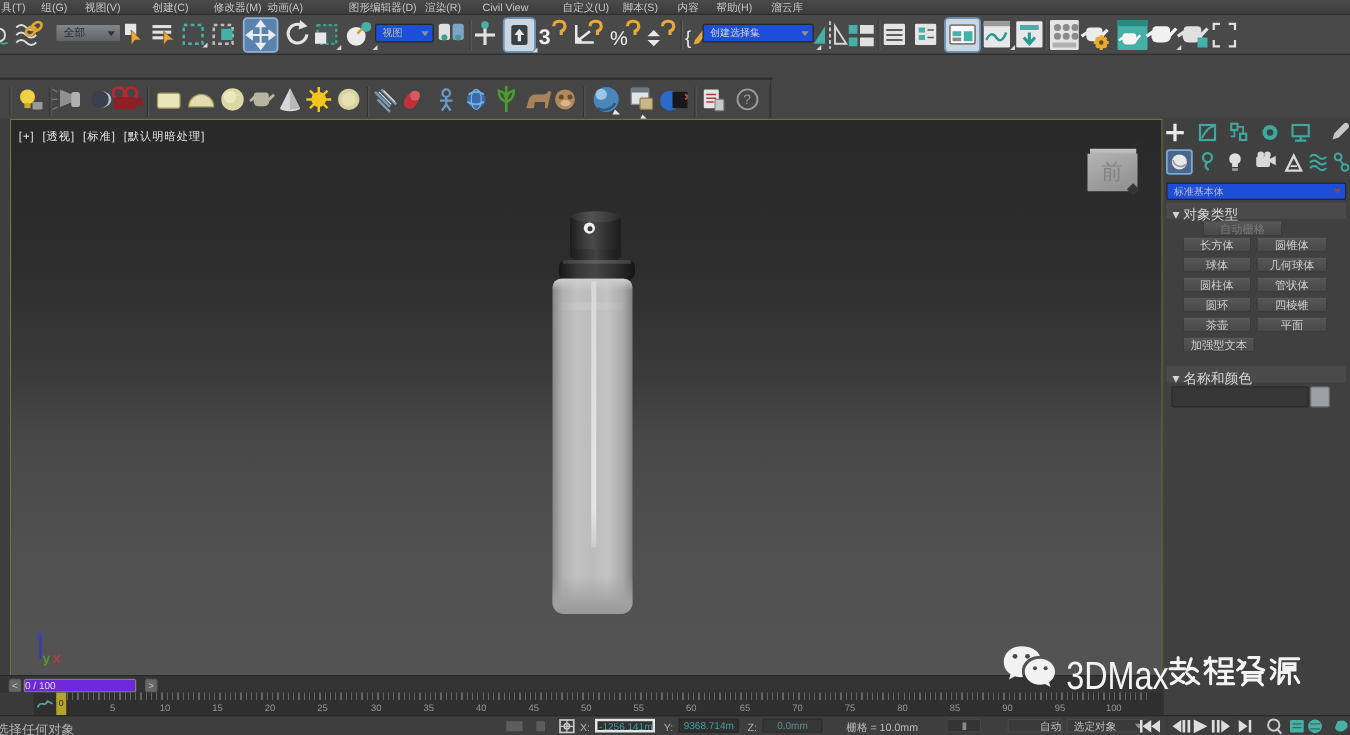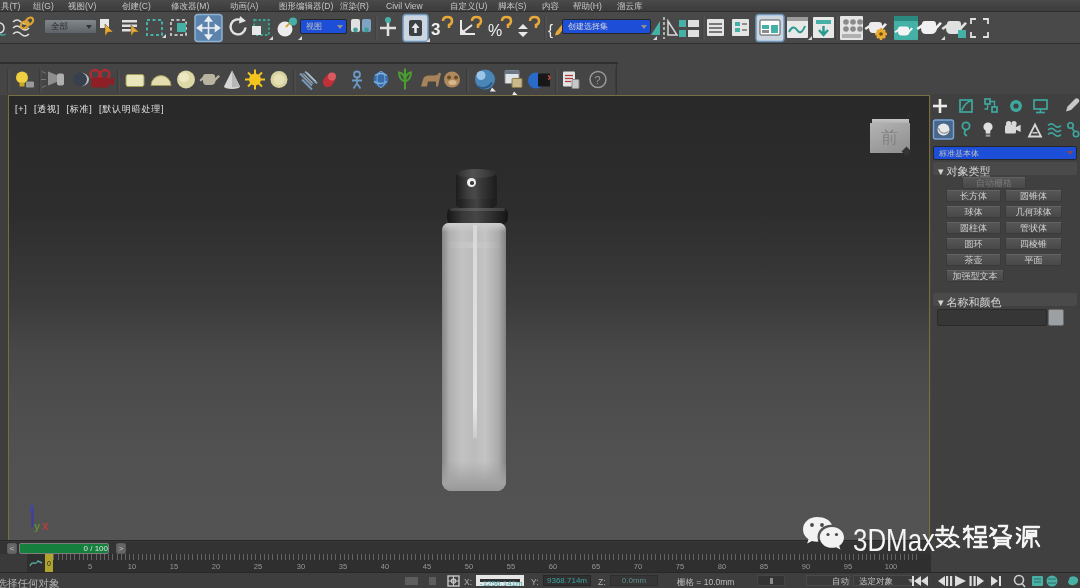--- a/index.html
+++ b/index.html
@@ -12,21 +12,21 @@
 <body>
 <div id="app">
 
 <div class="abs" id="menubar" style="left:0;top:0;width:1080px;height:12px;background:linear-gradient(#4a4a4a,#3c3c3c);border-bottom:1px solid #2e2e2e;box-sizing:border-box"></div>
 <div class="abs" style="top:1px;left:0;width:1080px;height:11px;font-size:8.5px;color:#c6c6c6;white-space:nowrap">
 <span class="abs" style="left:1px">具(T)</span>
 <span class="abs" style="left:33px">组(G)</span>
 <span class="abs" style="left:68px">视图(V)</span>
 <span class="abs" style="left:122px">创建(C)</span>
 <span class="abs" style="left:171px">修改器(M)</span>
-<span class="abs" style="left:230px">动画(A)</span>
+<span class="abs" style="left:214px">动画(A)</span>
 <span class="abs" style="left:279px">图形编辑器(D)</span>
 <span class="abs" style="left:340px">渲染(R)</span>
 <span class="abs" style="left:386px">Civil View</span>
 <span class="abs" style="left:450px">自定义(U)</span>
 <span class="abs" style="left:498px">脚本(S)</span>
 <span class="abs" style="left:542px">内容</span>
 <span class="abs" style="left:573px">帮助(H)</span>
 <span class="abs" style="left:617px">溜云库</span>
 </div>
 
@@ -431,21 +431,21 @@
 
   <div class="abs" style="left:933px;top:293px;width:144px;height:13px;background:#4a4a4a;border-radius:2px"></div>
   <div class="rollh" style="left:938px;top:295px">▾ 名称和颜色</div>
   <div class="abs" style="left:937px;top:309px;width:108px;height:15px;background:#363636;border:1px solid #2a2a2a;border-radius:2px"></div>
   <div class="abs" style="left:1048px;top:309px;width:14px;height:15px;background:#9aa0a4;border:1px solid #6a6a6a;border-radius:2px"></div>
 </div>
 
 <div class="abs" style="left:0;top:540px;width:931px;height:14px;background:#383838;border-top:1px solid #272727;box-sizing:border-box">
   <div class="abs" style="left:0;top:1px;width:931px;height:12px;background:#333"></div>
   <div class="abs" style="left:7px;top:2px;width:10px;height:11px;background:#666;border:1px solid #5c5c5c;border-radius:2px;box-sizing:border-box;color:#c2c2c2;font-size:8px;line-height:9px;text-align:center">&lt;</div>
-  <div class="abs" style="left:19px;top:2px;width:90px;height:11px;background:#15803d;border:1px solid #7e7e7e;border-radius:2px;box-sizing:border-box;color:#e0e0e0;font-size:8px;line-height:10px;text-align:right">0 / 100</div>
+  <div class="abs" style="left:19px;top:2px;width:90px;height:11px;background:#6d28d9;border:1px solid #7e7e7e;border-radius:2px;box-sizing:border-box;color:#e0e0e0;font-size:8px;line-height:10px;text-align:left">0 / 100</div>
   <div class="abs" style="left:116px;top:2px;width:10px;height:11px;background:#666;border:1px solid #5c5c5c;border-radius:2px;box-sizing:border-box;color:#c2c2c2;font-size:8px;line-height:9px;text-align:center">&gt;</div>
 </div>
 
 <div class="abs" id="trackbar" style="left:0;top:554px;width:931px;height:18px;background:#2f2f2f">
   <div class="abs" style="left:0;top:0;width:27px;height:18px;background:#3a3a3a"></div>
   <svg class="abs" style="left:29px;top:4px" width="14" height="10" viewBox="0 0 14 10">
         <path d="M1 8 C4 1 6 9 9 3 L13 5" stroke="#58a8a0" fill="none" stroke-width="1.4"></path>
       </svg>
   <div class="abs" style="left:45px;top:0;width:874px;height:6px;background:repeating-linear-gradient(90deg,#646464 0 1px,transparent 1px 4.21px)"></div>
   <div class="abs" id="ruler-nums" style="top:8px;left:0;width:931px;height:10px;font-size:7.5px;color:#989898">
@@ -477,21 +477,21 @@
   <div class="abs" style="left:-14px;top:4px;font-size:10.5px;color:#b2b2b2;white-space:nowrap">未选择任何对象</div>
   <div class="abs" style="left:405px;top:4px;width:13px;height:8px;background:#5d5d5d"></div>
   <div class="abs" style="left:429px;top:4px;width:7px;height:8px;background:#5d5d5d"></div>
   <svg class="abs" style="left:447px;top:2px" width="13" height="12" viewBox="0 0 13 12">
         <rect x="1" y="1" width="11" height="10" fill="none" stroke="#c8c8c8" stroke-width="1.4"></rect>
         <circle cx="6.5" cy="6" r="2.2" fill="none" stroke="#c8c8c8" stroke-width="1.2"></circle>
         <line x1="6.5" y1="1" x2="6.5" y2="11" stroke="#c8c8c8"></line>
         <line x1="1" y1="6" x2="12" y2="6" stroke="#c8c8c8"></line>
       </svg>
   <div class="abs" style="left:464px;top:4px;font-size:8.5px;color:#b0b0b0">X:</div>
-  <div class="abs" style="left:476px;top:2px;width:48px;height:11px;background:#303030;border:4px solid #e5e5e5;color:#3fa0a0;font-size:8px;line-height:10px;text-align:center;box-sizing:border-box">-1256.141m</div>
+  <div class="abs" style="left:476px;top:2px;width:48px;height:11px;background:#303030;border:2px solid #e5e5e5;color:#3fa0a0;font-size:8px;line-height:10px;text-align:right;box-sizing:border-box">-1256.141m</div>
   <div class="abs" style="left:531px;top:4px;font-size:8.5px;color:#b0b0b0">Y:</div>
   <div class="abs" style="left:543px;top:2px;width:48px;height:11px;background:#303030;border:1px solid #272727;color:#3fa0a0;font-size:8px;line-height:10px;text-align:center;box-sizing:border-box">9368.714m</div>
   <div class="abs" style="left:598px;top:4px;font-size:8.5px;color:#b0b0b0">Z:</div>
   <div class="abs" style="left:610px;top:2px;width:48px;height:11px;background:#363636;border:1px solid #2e2e2e;color:#5f8f8f;font-size:8px;line-height:10px;text-align:center;box-sizing:border-box">0.0mm</div>
   <div class="abs" style="left:677px;top:4px;font-size:8.5px;color:#bdbdbd">栅格 = 10.0mm</div>
   <div class="abs" style="left:757px;top:2px;width:28px;height:11px;background:#343434;border:1px solid #454545;box-sizing:border-box">
         <div style="margin:2px auto 0;width:3px;height:6px;background:#8a8a8a"></div>
       </div>
   <div class="abs" style="left:806px;top:2px;width:44px;height:11px;background:#3a3a3a;border:1px solid #4a4a4a;color:#c2c2c2;font-size:8.5px;line-height:10px;text-align:right;box-sizing:border-box">自动</div>
   <div class="abs" style="left:853px;top:2px;width:66px;height:11px;background:#3a3a3a;border:1px solid #4a4a4a;color:#c2c2c2;font-size:8.5px;line-height:10px;text-align:left;padding-left:5px;box-sizing:border-box">选定对象<span style="position:absolute;right:4px;top:3px;width:0;height:0;border-left:3px solid transparent;border-right:3px solid transparent;border-top:4px solid #909090"></span></div>

